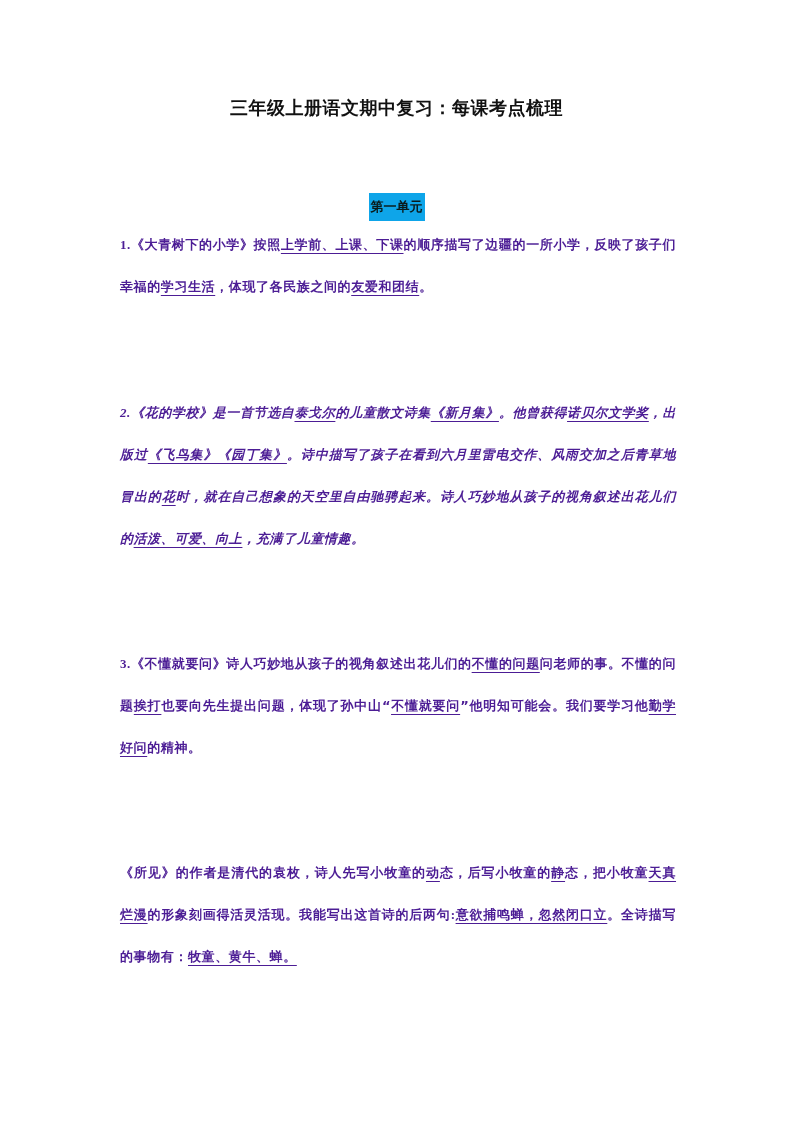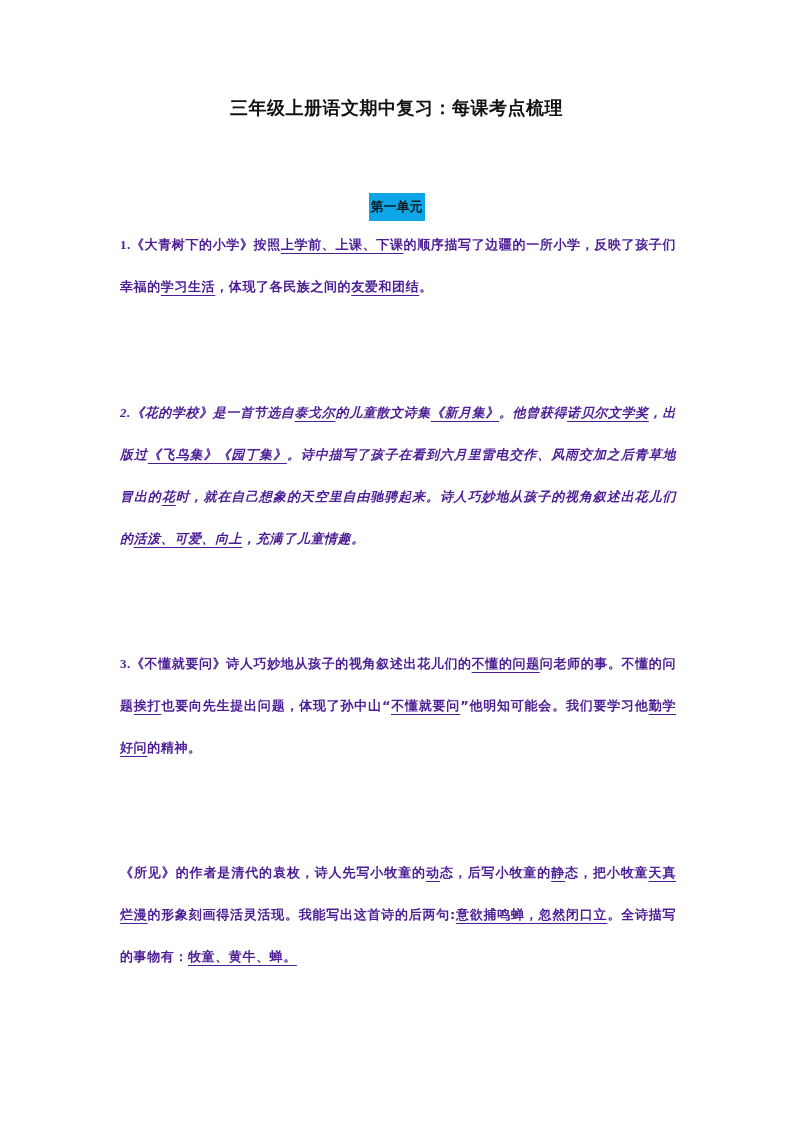--- a/index.html
+++ b/index.html
@@ -23,21 +23,21 @@
     .para {
       position: absolute; left: 120px; width: 556px;
       font-size: 13px; line-height: 42px; font-weight: bold;
       text-align: justify; letter-spacing: 0.6px; color: #4c1d95;
     }
     .para .num { font-family: "Liberation Serif", serif; font-weight: bold; }
     .u { text-decoration: underline; text-underline-offset: 4px; text-decoration-thickness: 1px; }
     #p1 { top: 224px; }
     #p2 { top: 392px; font-style: italic; }
     #p3 { top: 643px; }
-    #p4 { top: 852px; }
+    #p4 { top: 852px; font-family: Liberation Serif, serif; }
   </style>
 </head>
 <body>
 
 <div class="title">三年级上册语文期中复习：每课考点梳理</div>
 
 <div class="unit-wrap">
   <span class="unit-badge">第一单元</span>
 </div>
 

